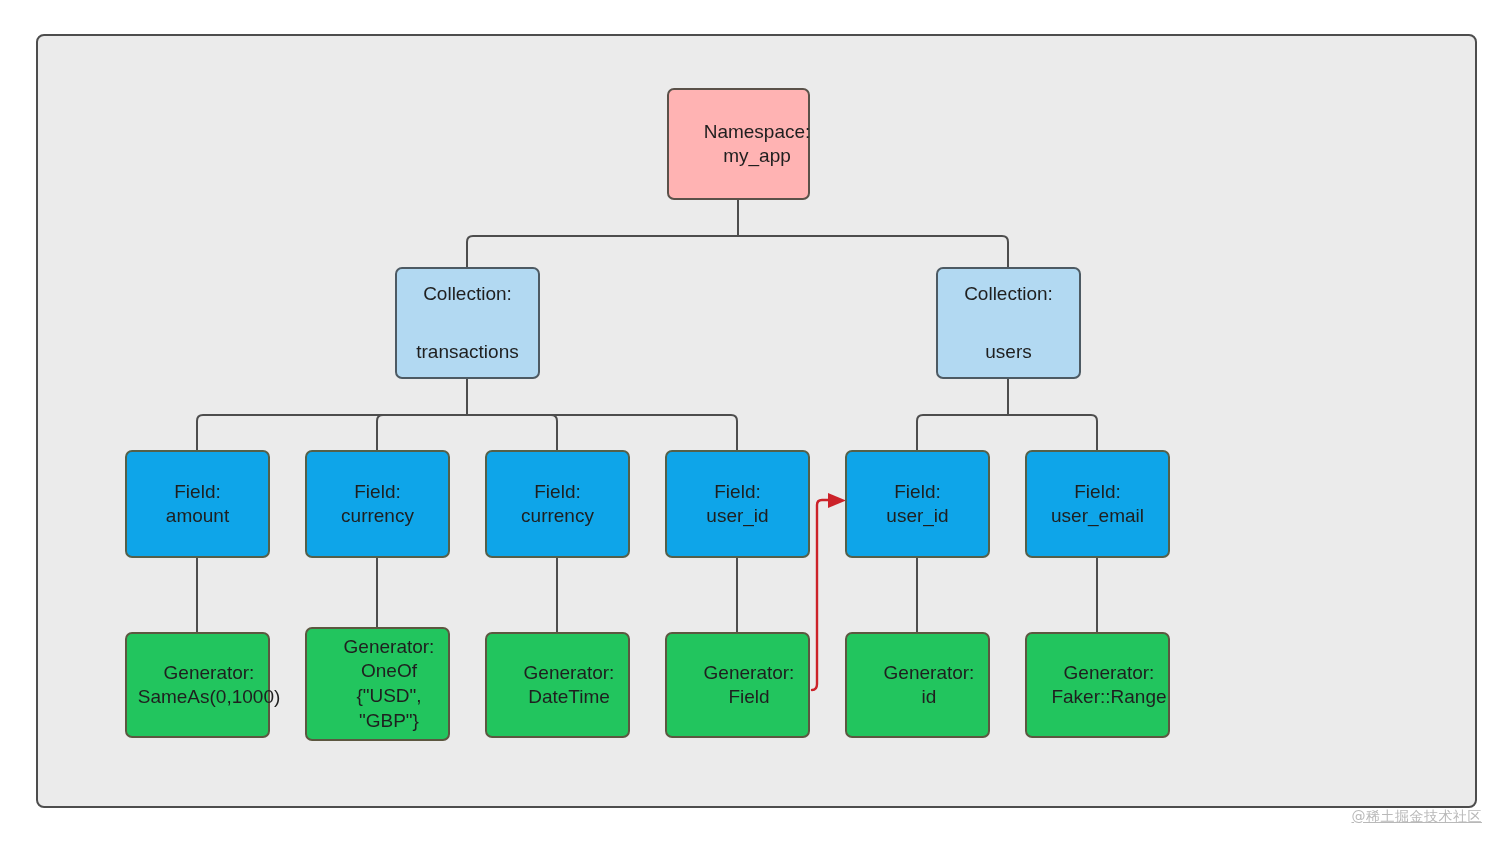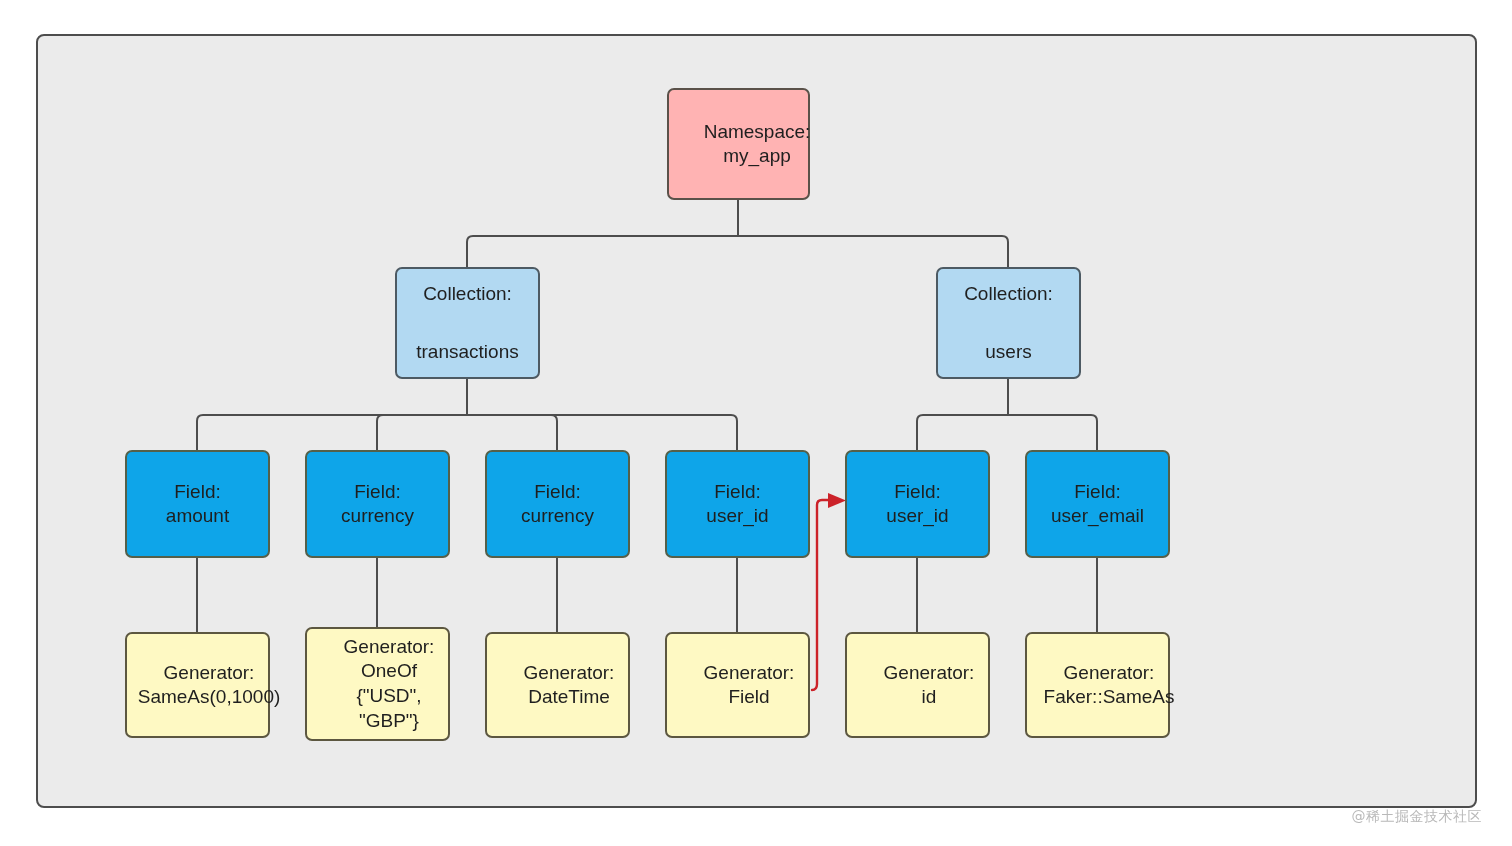--- a/index.html
+++ b/index.html
@@ -66,31 +66,32 @@
     white-space: nowrap;
   }
   .node .val.multiline {
     white-space: pre-line;
     line-height: 1.3;
   }
 
   .node.namespace { background: #ffb3b3; border-color: #5a5149; padding-left: 37px; }
   .node.collection { background: #b2d9f2; border-color: #4d5a63; gap: 34px; }
   .node.field { background: #0ea5e9; border-color: #54604a; }
-  .node.generator { background: #fef9c3; border-color: #5c5740; padding-left: 23px; }
+  .node.generator { background: #22c55e; border-color: #5c5740; padding-left: 23px; }
 
   .watermark {
     position: absolute;
     right: 30px;
     bottom: 20px;
     font-size: 14px;
     color: #b9b9b9;
     letter-spacing: 0.5px;
     white-space: nowrap;
     font-family: "DejaVu Sans", sans-serif;
+    text-decoration: underline;
   }
 </style>
 </head>
 <body>
 
 <div id="canvas">
 
   <div class="diagram-frame"></div>
 
   <svg class="edges" viewBox="0 0 1512 846">
@@ -191,18 +192,18 @@
     <div class="val">Field</div>
   </div>
 
   <div class="node generator" style="left:845px; top:632px; width:145px; height:106px;">
     <div class="kind">Generator:</div>
     <div class="val">id</div>
   </div>
 
   <div class="node generator" style="left:1025px; top:632px; width:145px; height:106px;">
     <div class="kind">Generator:</div>
-    <div class="val">Faker::SameAs</div>
+    <div class="val">Faker::Range</div>
   </div>
 
   <div class="watermark">@稀土掘金技术社区</div>
 
 </div>
 
 </body></html>

